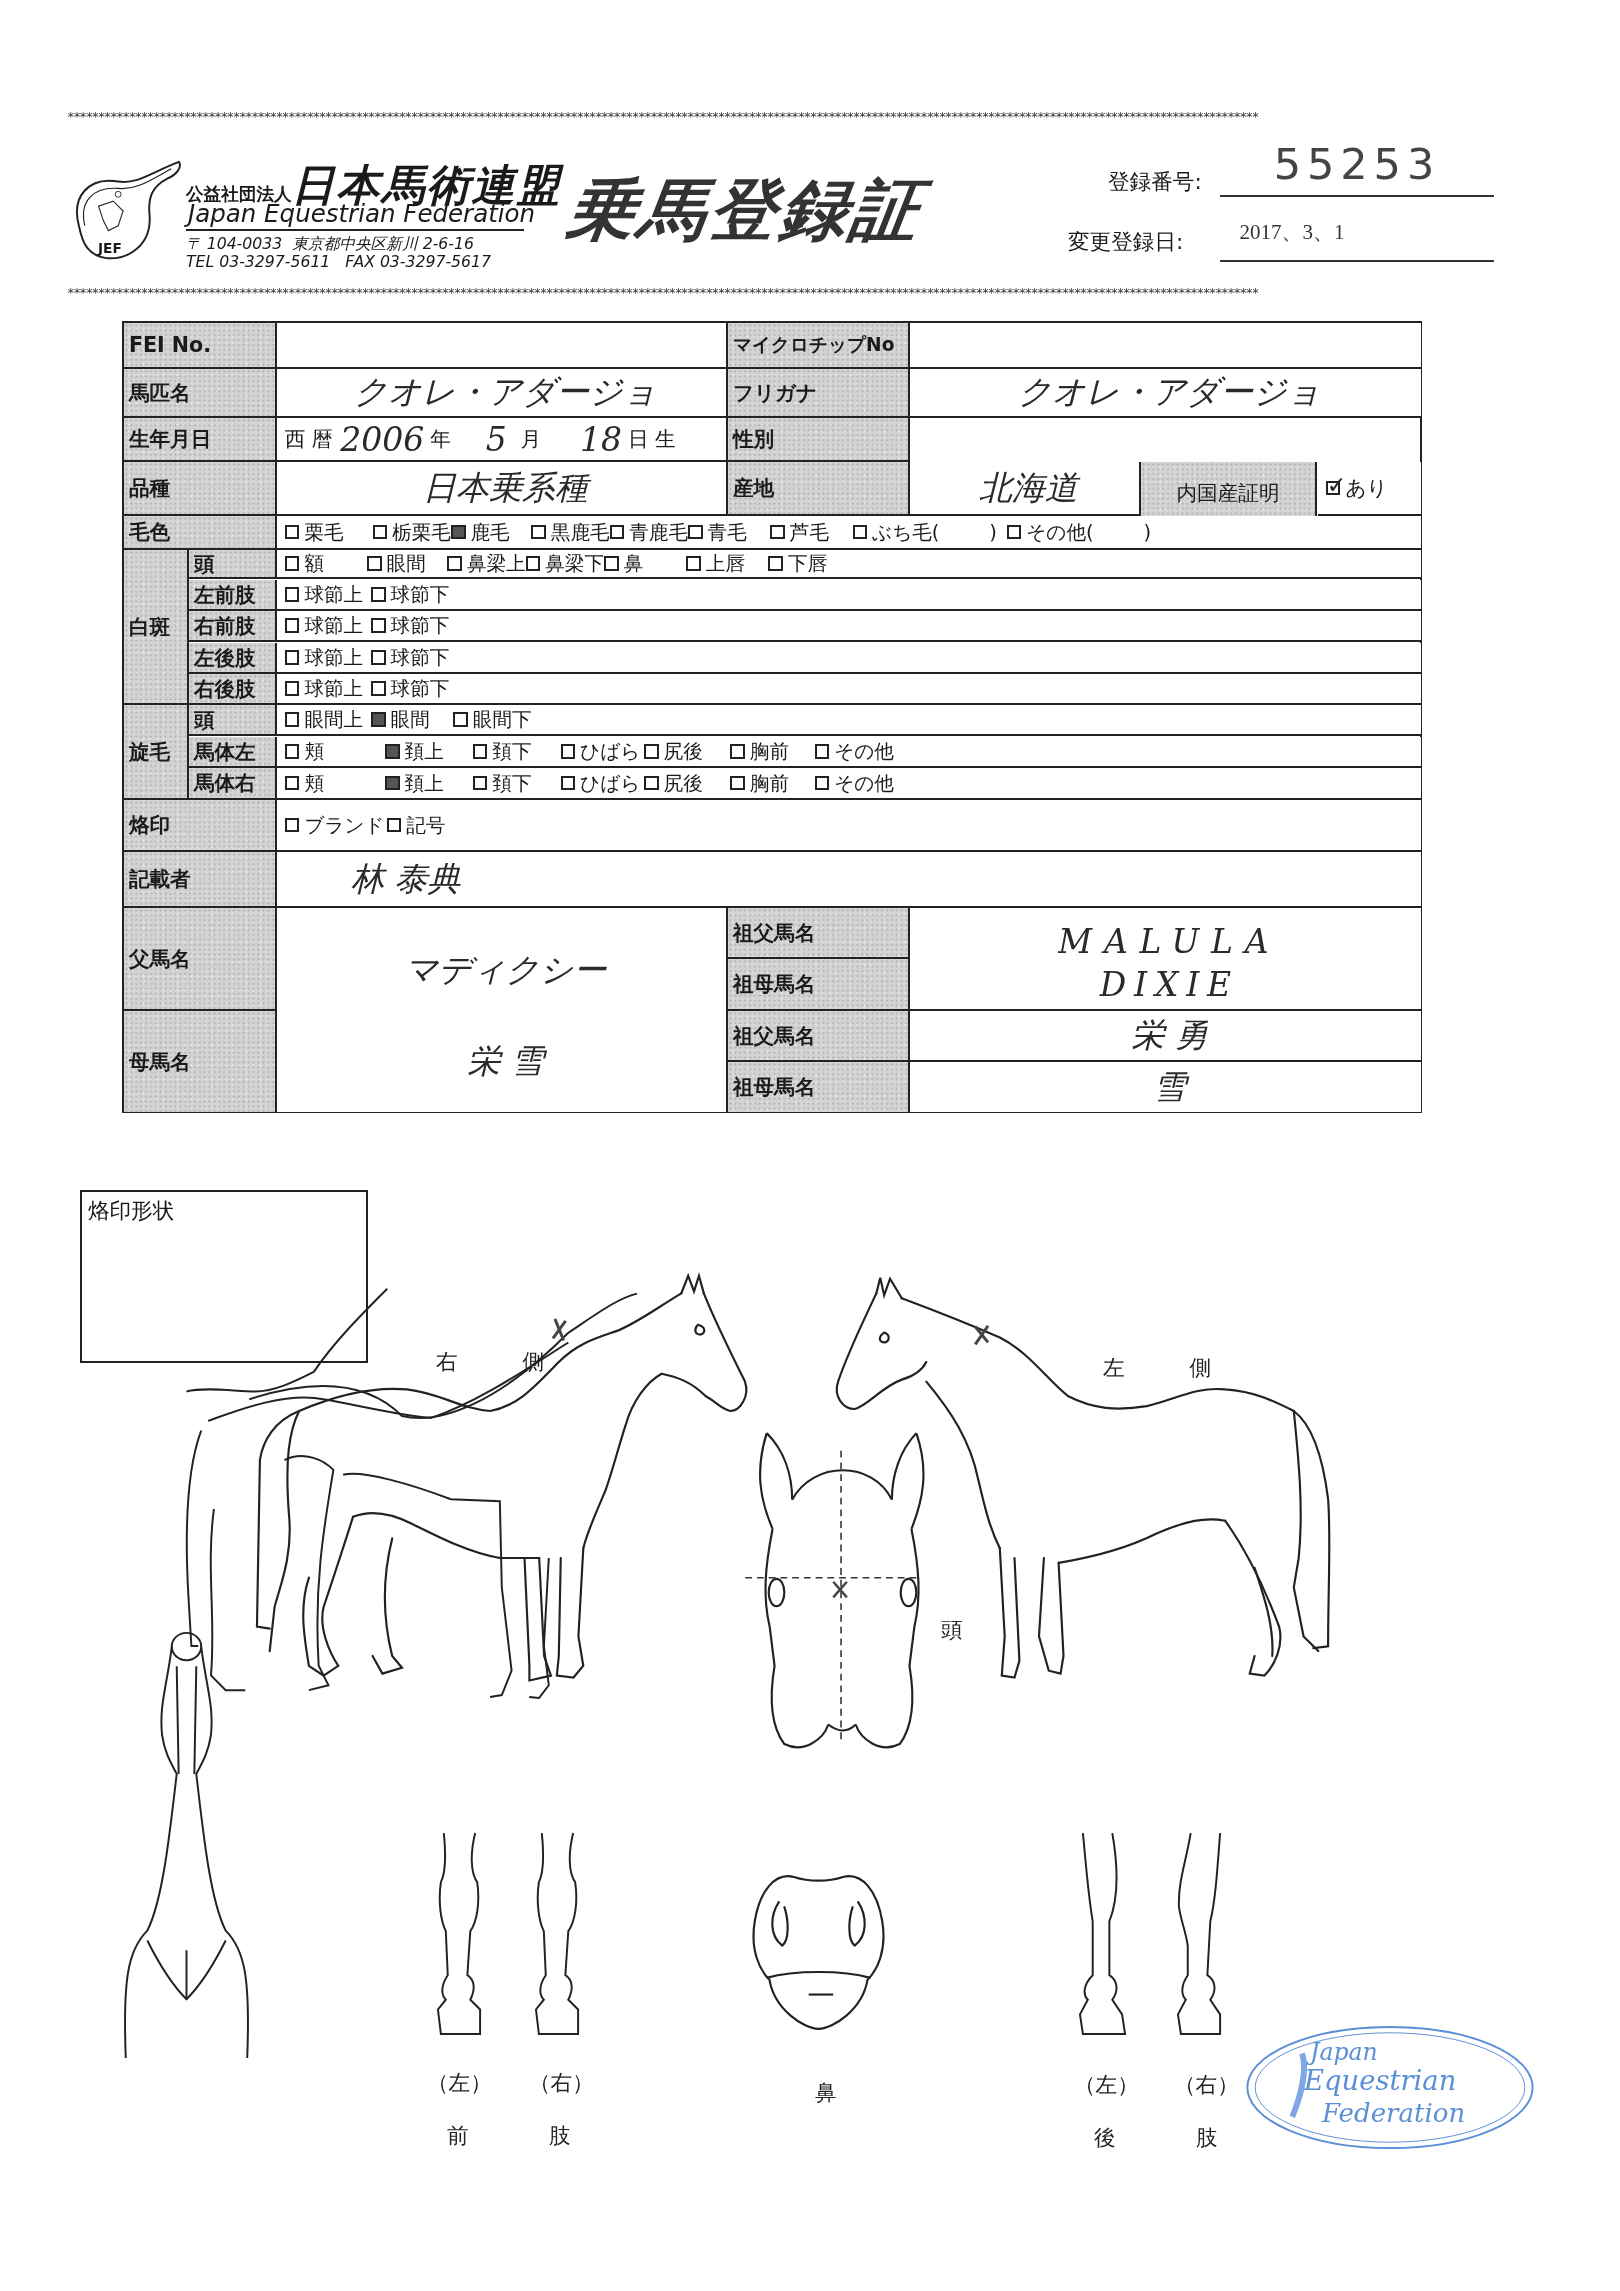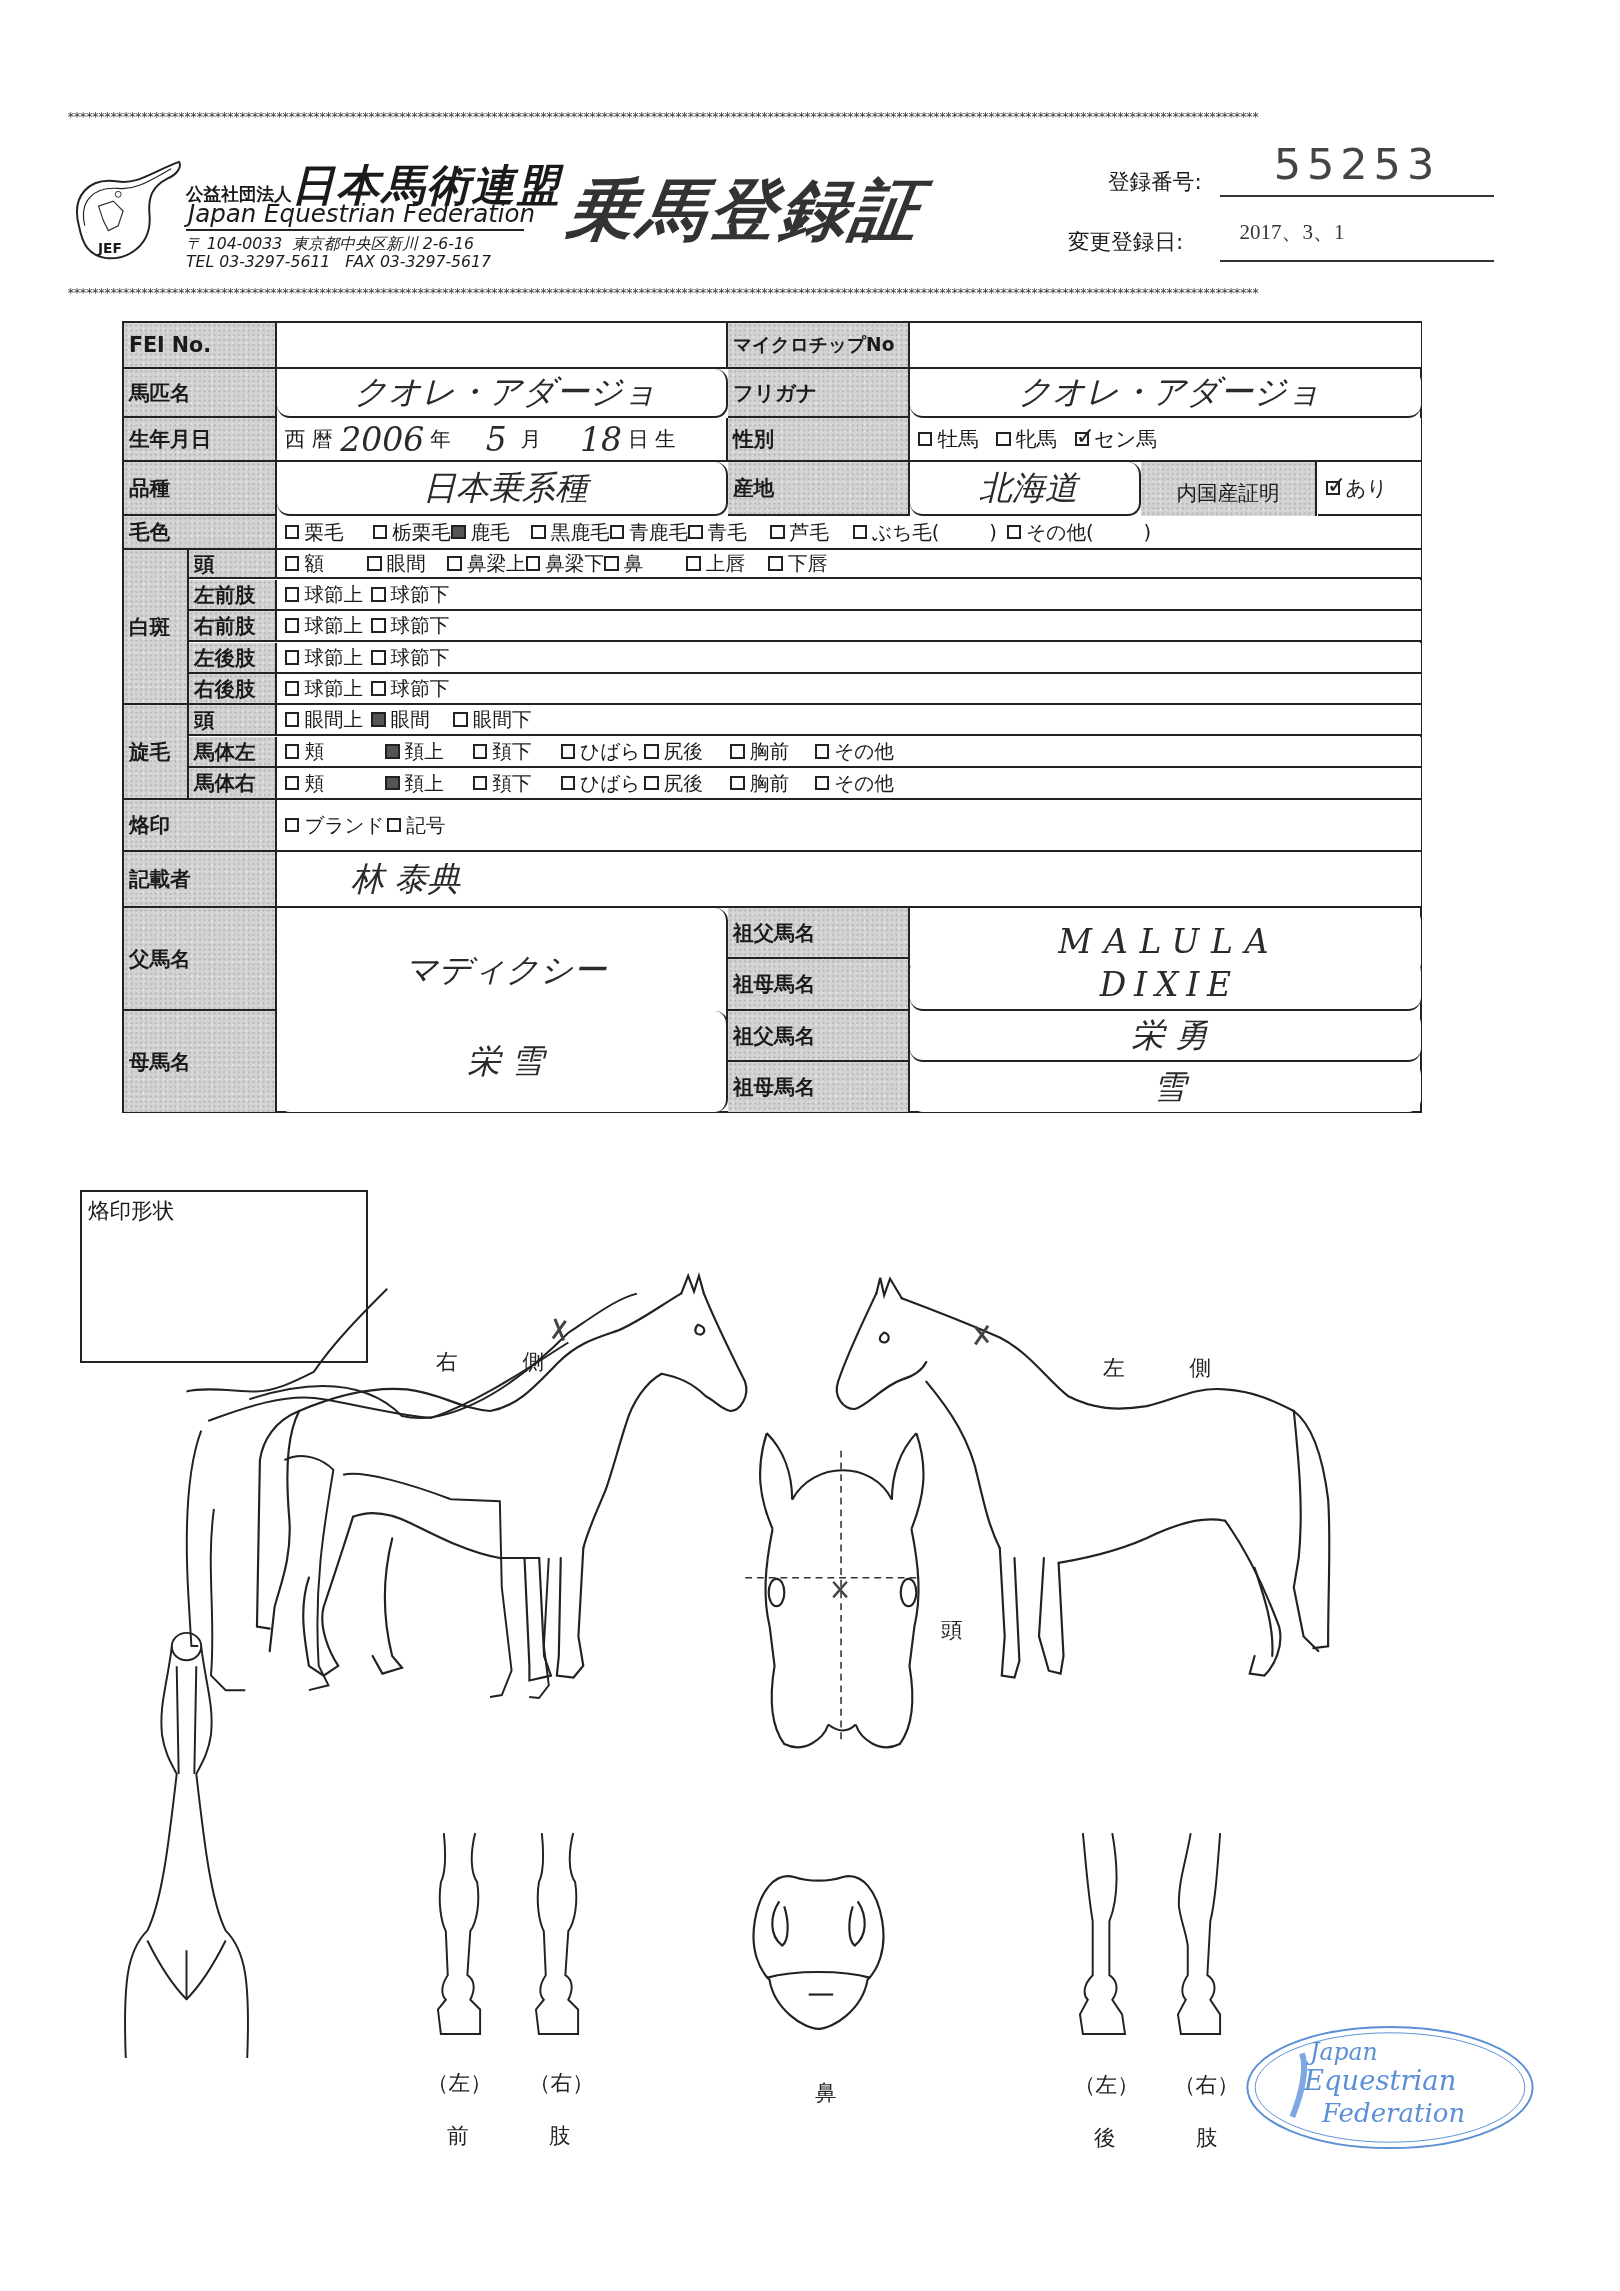--- a/index.html
+++ b/index.html
@@ -29,21 +29,21 @@
          border:2.9px solid #222; box-sizing:border-box; }
   .cell { position:absolute; box-sizing:border-box; border-right:2px solid #222; border-bottom:2px solid #222;
           display:flex; align-items:center; font-size:20.6px; overflow:hidden; white-space:nowrap; }
   .lbl { background:#d3d3d3;
          background-image: radial-gradient(#b9b9b9 1px, transparent 1.2px), radial-gradient(#e6e6e6 1px, transparent 1.2px);
          background-size: 4.9px 4.9px, 6.9px 6.9px; background-position:0 0, 2px 2.9px;
          font-weight:bold; padding-left:4.9px; font-family:"DejaVu Sans",sans-serif; }
   .lbl.center { justify-content:center; padding-left:0; }
   .val { background:#fff; padding-left:7.8px; }
   .hand { font-family:"DejaVu Serif",serif; font-size:33px; color:#2a2a2a; font-style:italic; }
-  .hand.center { justify-content:center;border-radius:13px; }
+  .hand.center { justify-content:center; }
   .opt { display:inline-flex; align-items:center; margin-right:17.6px; }
   .box { display:inline-block; width:14.7px; height:14.7px; border:2px solid #222; margin-right:4.9px; box-sizing:border-box; position:relative; }
   .box.filled { background:#555; }
   .box.checked::after { content:"✓"; position:absolute; left:-1px; top:-11.8px; font-size:23.5px; color:#222; }
 
   
   .brand-box { left:80px; top:1190px; width:288px; height:173px; border:2px solid #222; box-sizing:border-box; }
   .brand-box span { position:absolute; left:5.9px; top:3.9px; font-size:21.6px; }
   .dlabel { font-size:21.6px; color:#222; }
   svg { position:absolute; overflow:visible; }
@@ -97,34 +97,20 @@
   <div class="cell val" style="left:153px;top:95px;width:451px;height:44px;">
     <span style="margin-right:7.8px;">西 暦</span>
     <span class="hand" style="margin-right:5.9px;">2006</span>
     <span style="margin-right:35px;">年</span>
     <span class="hand" style="margin-right:13.7px;">5</span>
     <span style="margin-right:39px;">月</span>
     <span class="hand" style="margin-right:5.9px;">18</span>
     <span>日 生</span>
   </div>
   <div class="cell lbl" style="left:604px;top:95px;width:182px;height:44px;">性別</div>
-  <div class="cell val" style="left:786px;top:95px;width:511px;height:44px;border-right:none;">
-    <span class="opt">
-        <span class="box"></span>
-        <span>牡馬</span>
-      </span>
-    <span class="opt">
-        <span class="box"></span>
-        <span>牝馬</span>
-      </span>
-    <span class="opt">
-        <span class="box checked"></span>
-        <span>セン馬</span>
-      </span>
-  </div>
 
   <div class="cell lbl" style="left:0;top:139px;width:153px;height:54px;">品種</div>
   <div class="cell val hand center" style="left:153px;top:139px;width:451px;height:54px;">日本乗系種</div>
   <div class="cell lbl" style="left:604px;top:139px;width:182px;height:54px;">産地</div>
   <div class="cell val hand center" style="left:786px;top:139px;width:231px;height:54px;">北海道</div>
   <div class="cell lbl center" style="left:1017px;top:139px;width:176px;height:64px;font-weight:normal;">内国産証明</div>
   <div class="cell val" style="left:1194px;top:139px;width:103px;height:54px;border-right:none;">
     <span class="box checked"></span>
       <span>あり</span>
   </div>

